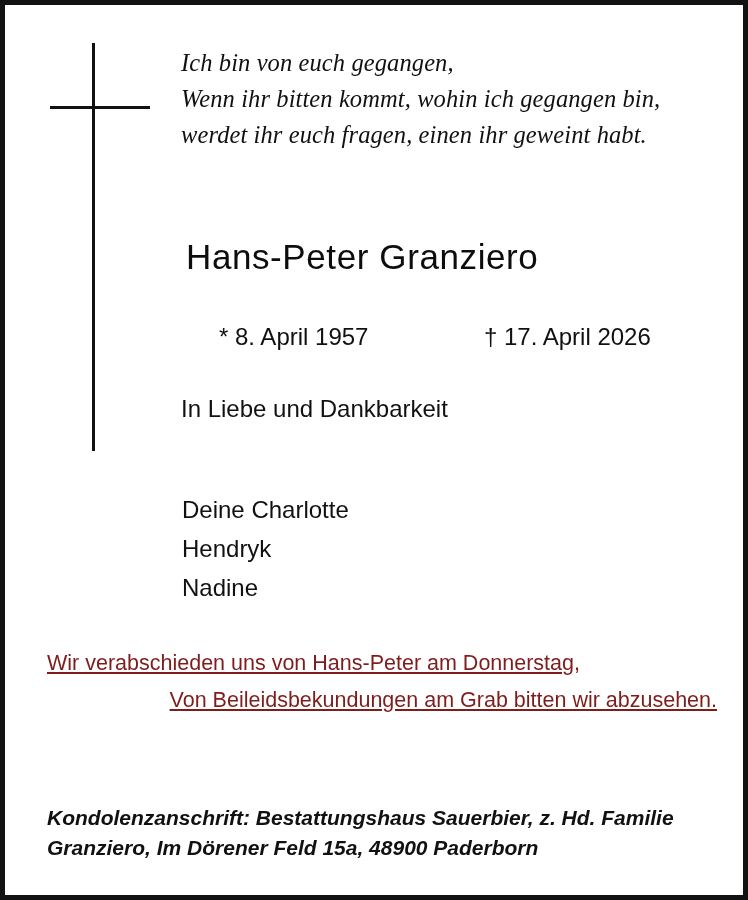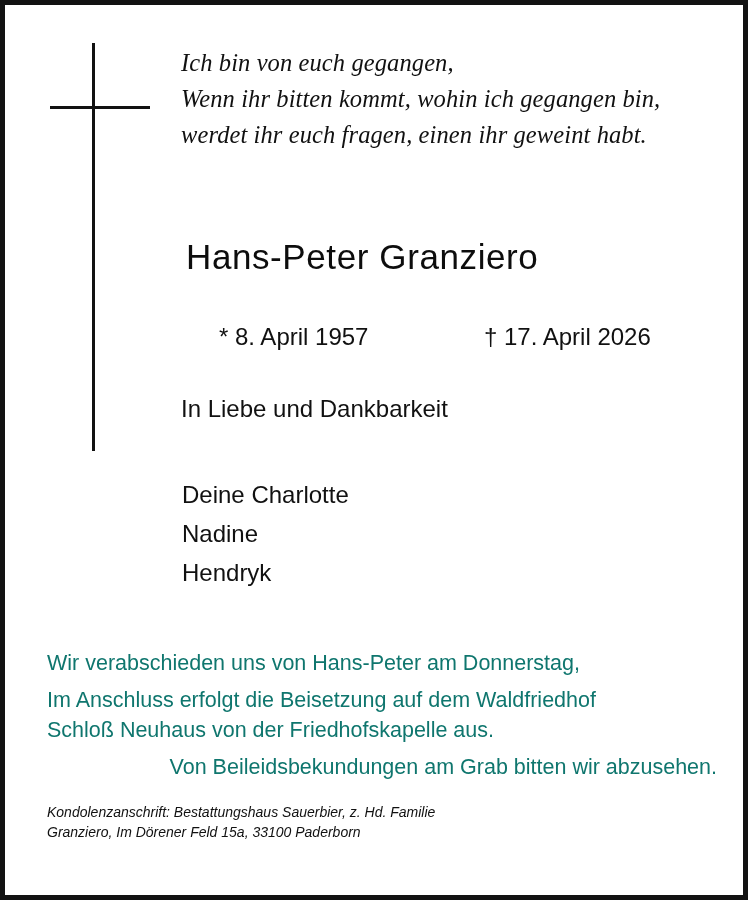--- a/index.html
+++ b/index.html
@@ -111,47 +111,48 @@
     top: 386px;
     font-size: 24px;
     line-height: 1.52;
     color: #111111;
     text-align: center;
   }
 
   .survivors {
     position: absolute;
     left: 177px;
-    top: 470px;
+    top: 485px;
     font-size: 24px;
     line-height: 1.63;
     color: #111111;
   }
 
   .details {
     position: absolute;
     left: 42px;
     top: 643px;
     width: 670px;
     font-size: 21.5px;
     line-height: 1.42;
-    color: #0f766e;
+    color: #7f1d1d;
+    text-decoration: underline;
   }
   .details .para { margin-bottom: 6px; }
   .details .para:last-child { margin-bottom: 0; text-align: right; }
   .details .line { white-space: nowrap; }
 
   .condolence {
     position: absolute;
     left: 42px;
     top: 798px;
     width: 680px;
-    font-size: 14px;
+    font-size: 21px;
     font-style: italic;
-    font-weight: normal;
+    font-weight: bold;
     line-height: 1.42;
     color: #111111;
   }
   .condolence .line { white-space: nowrap; }
 </style>
 </head>
 <body>
 
 <div class="obituary">
   <div class="inner">
@@ -174,37 +175,33 @@
       <div class="dates">
         <span class="birth">* 8. April 1957</span><span class="death">† 17. April 2026</span>
       </div>
 
       <div class="dedication">
         <div>In Liebe und Dankbarkeit</div>
       </div>
 
       <div class="survivors">
         <div>Deine Charlotte</div>
+        <div>Hendryk</div>
         <div>Nadine</div>
-        <div>Hendryk</div>
       </div>
 
       <div class="details">
         <div class="para">
           <div class="line">Wir verabschieden uns von Hans-Peter am Donnerstag,</div>
         </div>
         <div class="para">
-          <div class="line">Im Anschluss erfolgt die Beisetzung auf dem Waldfriedhof</div>
-          <div class="line">Schloß Neuhaus von der Friedhofskapelle aus.</div>
-        </div>
-        <div class="para">
           <div class="line">Von Beileidsbekundungen am Grab bitten wir abzusehen.</div>
         </div>
       </div>
 
       <div class="condolence">
         <div class="line">Kondolenzanschrift: Bestattungshaus Sauerbier, z. Hd. Familie</div>
-        <div class="line">Granziero, Im Dörener Feld 15a, 33100 Paderborn</div>
+        <div class="line">Granziero, Im Dörener Feld 15a, 48900 Paderborn</div>
       </div>
 
     </div>
   </div>
 </div>
 
 </body></html>

